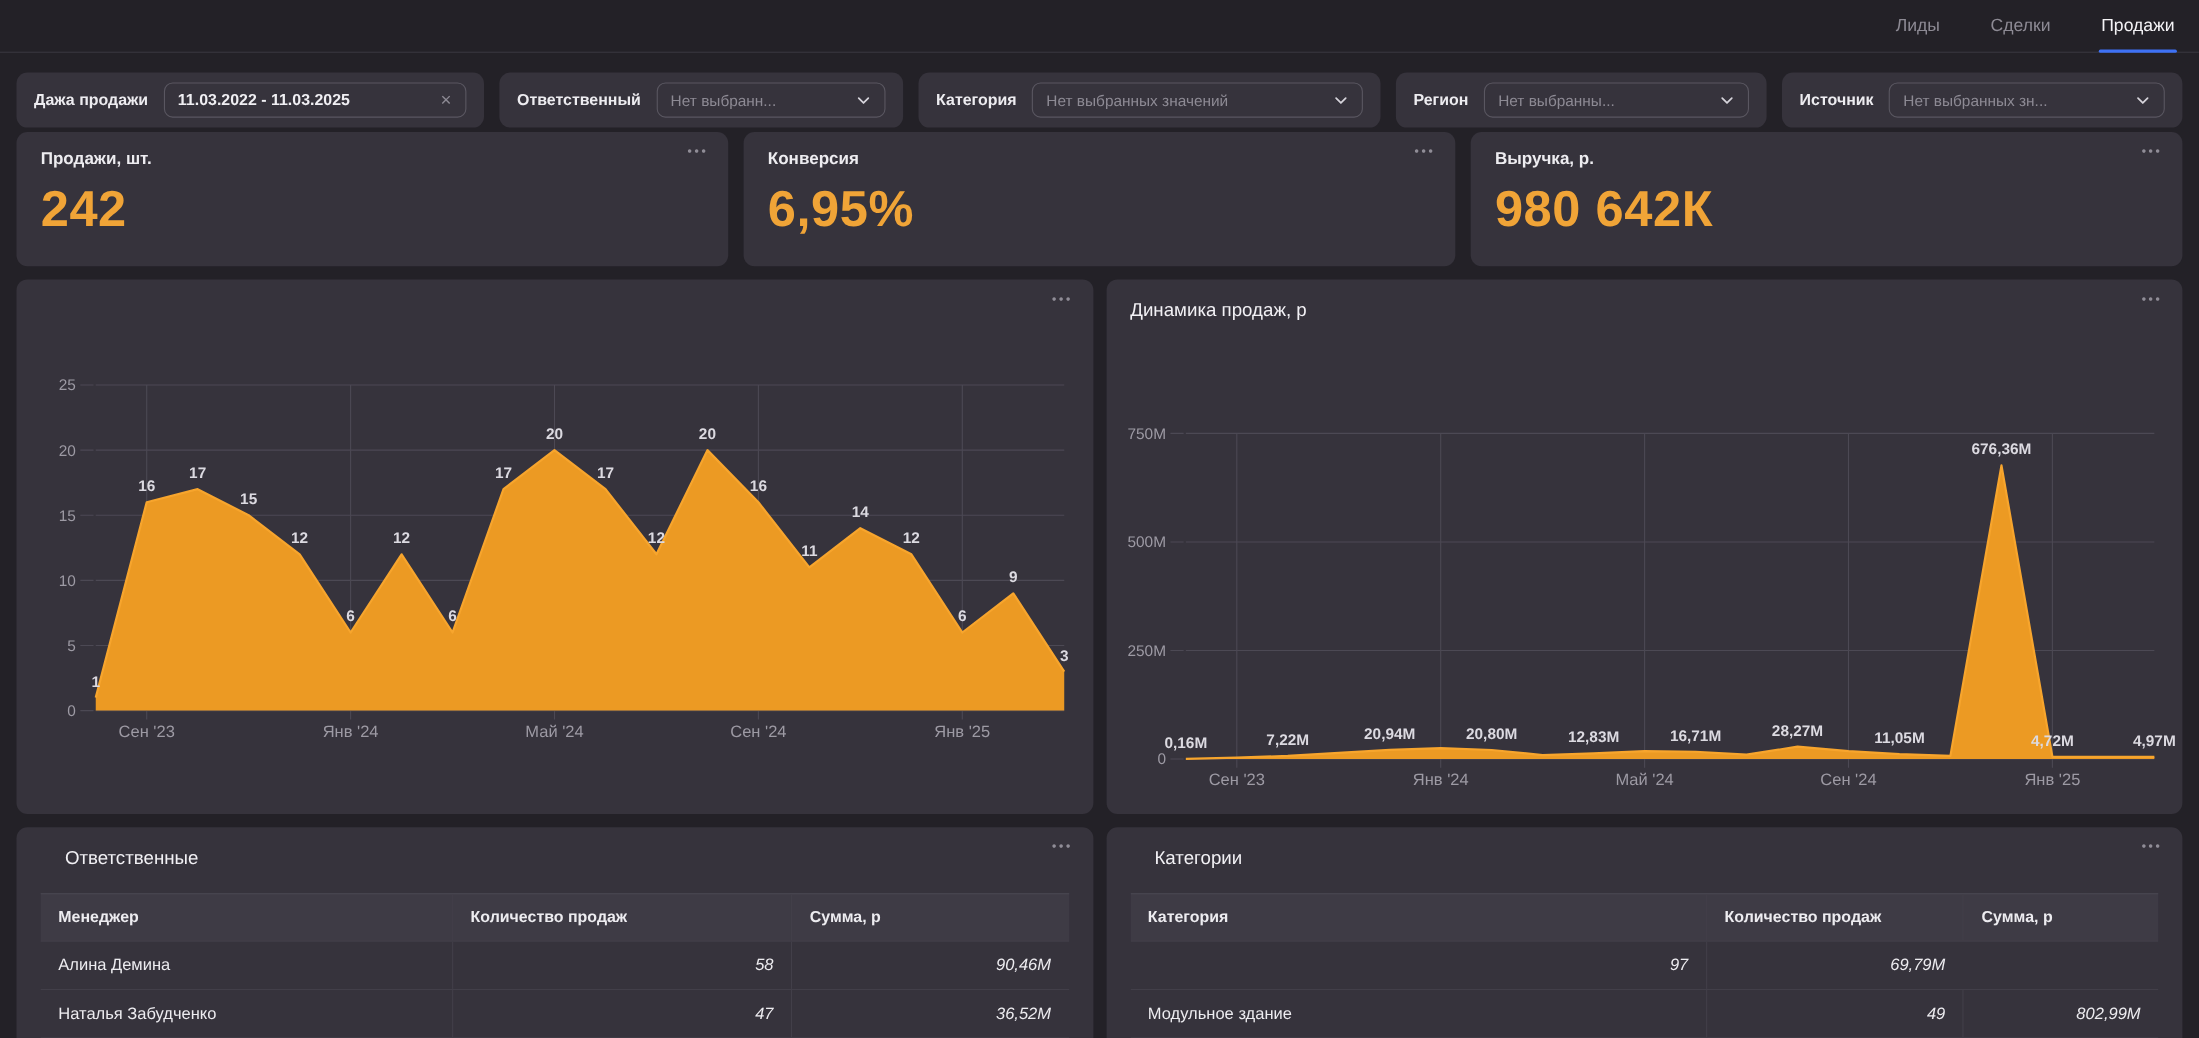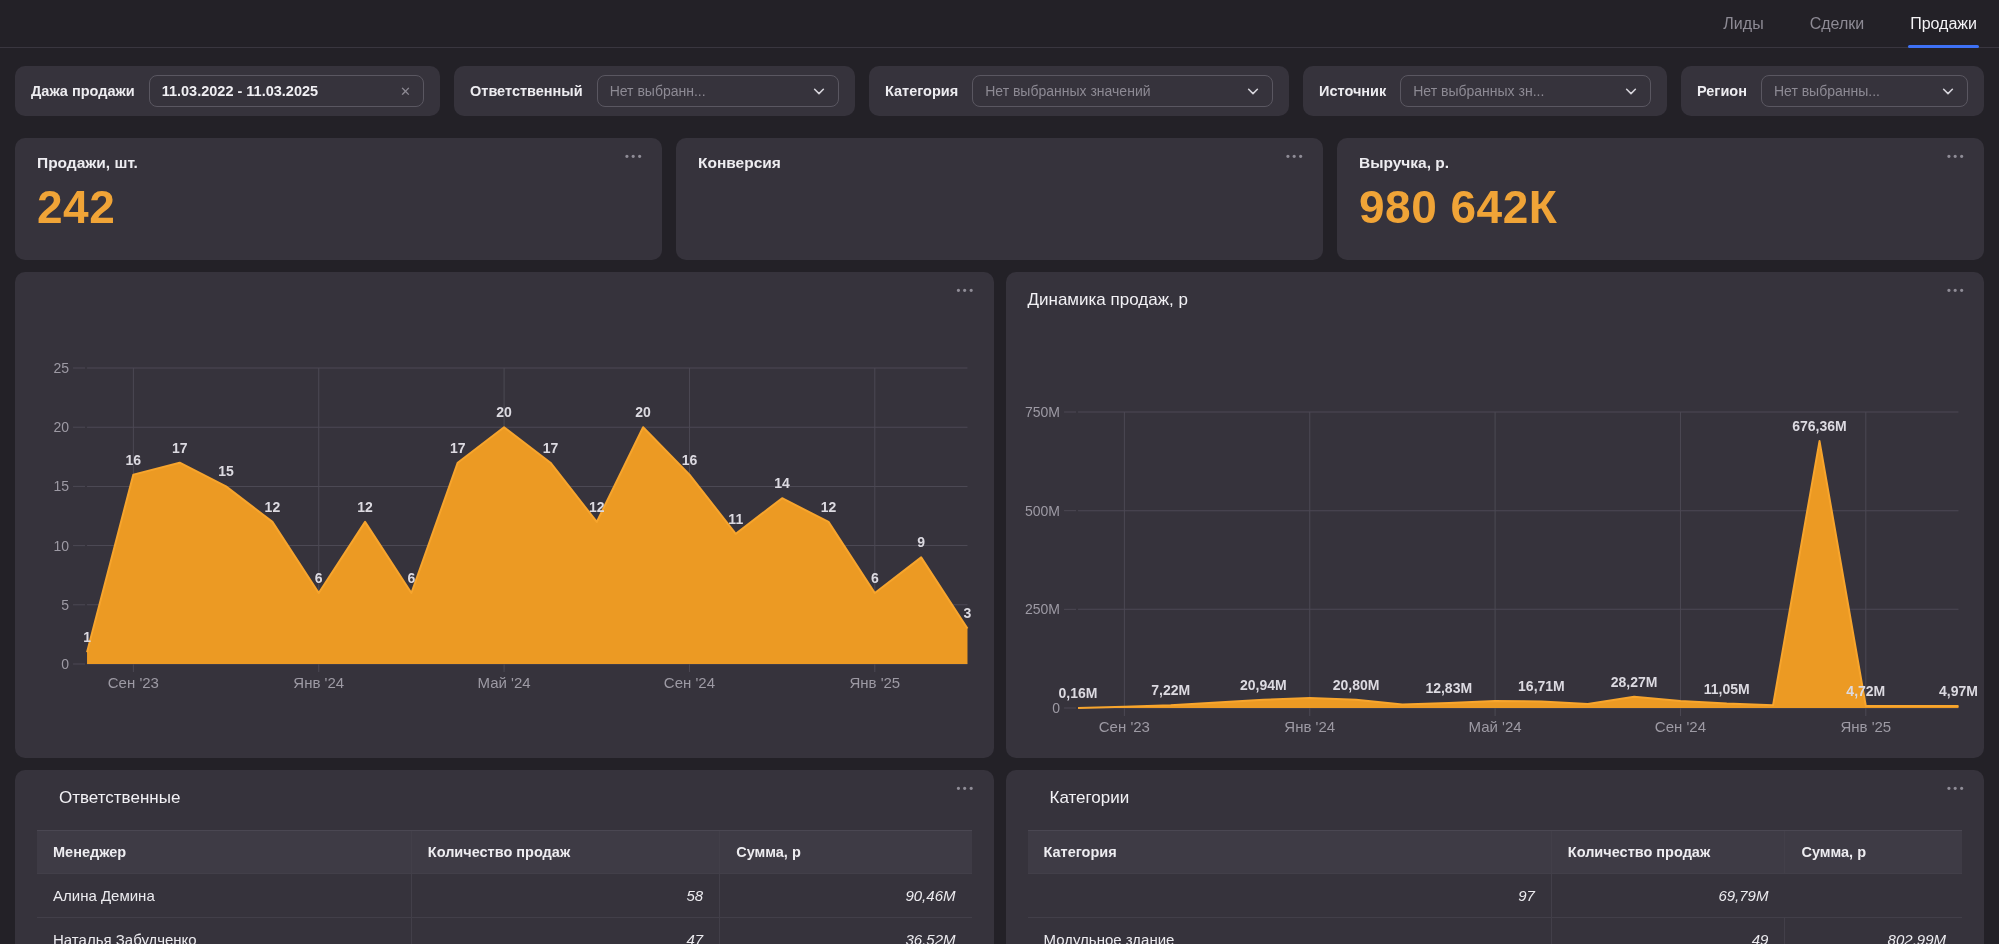--- a/index.html
+++ b/index.html
@@ -26,21 +26,21 @@
   .date-chip { display:flex; align-items:center; justify-content:space-between; gap:12px; flex:1;
                border:1px solid #5a5761; border-radius:8px; padding:7px 12px; cursor:pointer;
                color:#f0eff3; font-size:14.5px; font-weight:700; }
   .x-icon { color:#8d8a94; font-size:13px; cursor:pointer; }
   .select { display:flex; align-items:center; justify-content:space-between; gap:20px; flex:1; min-width:0;
             border:1px solid #5a5761; border-radius:8px; padding:7px 12px; cursor:pointer;
             color:#8d8a94; font-size:14px; }
   .select .ph { overflow:hidden; text-overflow:ellipsis; white-space:nowrap; }
   .chev { flex:0 0 auto; display:flex; }
   
-  .kpis { display:flex; gap:14px; margin:22px 15px 0; }
+  .kpis { display:flex; gap:14px; margin:4px 15px 0; }
   .kpi { flex:1; background:#36333c; border-radius:10px; height:122px; position:relative;
          padding:16px 22px; }
   .kpi-label { color:#edecf0; font-size:15.5px; font-weight:600; }
   .kpi-value { color:#f0a437; font-size:46px; font-weight:700; margin-top:8px; letter-spacing:.5px; }
   .dots { position:absolute; top:12px; right:18px; color:#908d97; font-size:11px;
           letter-spacing:2.5px; font-weight:900; cursor:pointer; user-select:none; }
   
   .charts { display:flex; gap:12px; margin:12px 15px 0; }
   .chart-card { flex:1; background:#36333c; border-radius:10px; height:486px; position:relative; }
   .card-title { color:#f2f1f5; font-size:17px; padding:18px 22px 6px; }
@@ -70,21 +70,21 @@
 
 <div class="filters">
   <div class="filter-card" style="width:425px">
     <span class="filter-label">Дажа продажи</span>
     <span class="date-chip">
       <span>11.03.2022 - 11.03.2025</span>
       <span class="x-icon">✕</span>
     </span>
   </div>
 
-  <div class="filter-card" style="width:401px">
+  <div class="filter-card" style="width:367px">
     <span class="filter-label">Ответственный</span>
     <span class="select">
       <span class="ph">Нет выбранн...</span>
       <span class="chev">
         <svg width="14" height="14" viewBox="0 0 16 16">
             <path d="M3 6 L8 11 L13 6" stroke="#d6d4db" stroke-width="1.8" fill="none" stroke-linecap="round" stroke-linejoin="round"></path>
           </svg>
       </span>
     </span>
   </div>
@@ -94,53 +94,54 @@
     <span class="select">
       <span class="ph">Нет выбранных значений</span>
       <span class="chev">
         <svg width="14" height="14" viewBox="0 0 16 16">
             <path d="M3 6 L8 11 L13 6" stroke="#d6d4db" stroke-width="1.8" fill="none" stroke-linecap="round" stroke-linejoin="round"></path>
           </svg>
       </span>
     </span>
   </div>
 
+  <div class="filter-card" style="flex:1">
+    <span class="filter-label">Регион</span>
+    <span class="select">
+      <span class="ph">Нет выбранны...</span>
+      <span class="chev">
+        <svg width="14" height="14" viewBox="0 0 16 16">
+            <path d="M3 6 L8 11 L13 6" stroke="#d6d4db" stroke-width="1.8" fill="none" stroke-linecap="round" stroke-linejoin="round"></path>
+          </svg>
+      </span>
+    </span>
+  </div>
+
   <div class="filter-card" style="width:364px">
     <span class="filter-label">Источник</span>
     <span class="select">
       <span class="ph">Нет выбранных зн...</span>
       <span class="chev">
         <svg width="14" height="14" viewBox="0 0 16 16">
             <path d="M3 6 L8 11 L13 6" stroke="#d6d4db" stroke-width="1.8" fill="none" stroke-linecap="round" stroke-linejoin="round"></path>
           </svg>
       </span>
     </span>
   </div>
-
-  <div class="filter-card" style="flex:1">
-    <span class="filter-label">Регион</span>
-    <span class="select">
-      <span class="ph">Нет выбранны...</span>
-      <span class="chev">
-        <svg width="14" height="14" viewBox="0 0 16 16">
-            <path d="M3 6 L8 11 L13 6" stroke="#d6d4db" stroke-width="1.8" fill="none" stroke-linecap="round" stroke-linejoin="round"></path>
-          </svg>
-      </span>
-    </span>
-  </div>
 </div>
 
 <div class="kpis">
   <div class="kpi">
     <div class="kpi-label">Продажи, шт.</div>
     <div class="kpi-value">242</div>
     <div class="dots">•••</div>
   </div>
   <div class="kpi">
     <div class="kpi-label">Конверсия</div>
+    <div class="kpi-value">6,95%</div>
     <div class="dots">•••</div>
   </div>
   <div class="kpi">
     <div class="kpi-label">Выручка, р.</div>
     <div class="kpi-value">980 642К</div>
     <div class="dots">•••</div>
   </div>
 </div>
 
 <div class="charts">

